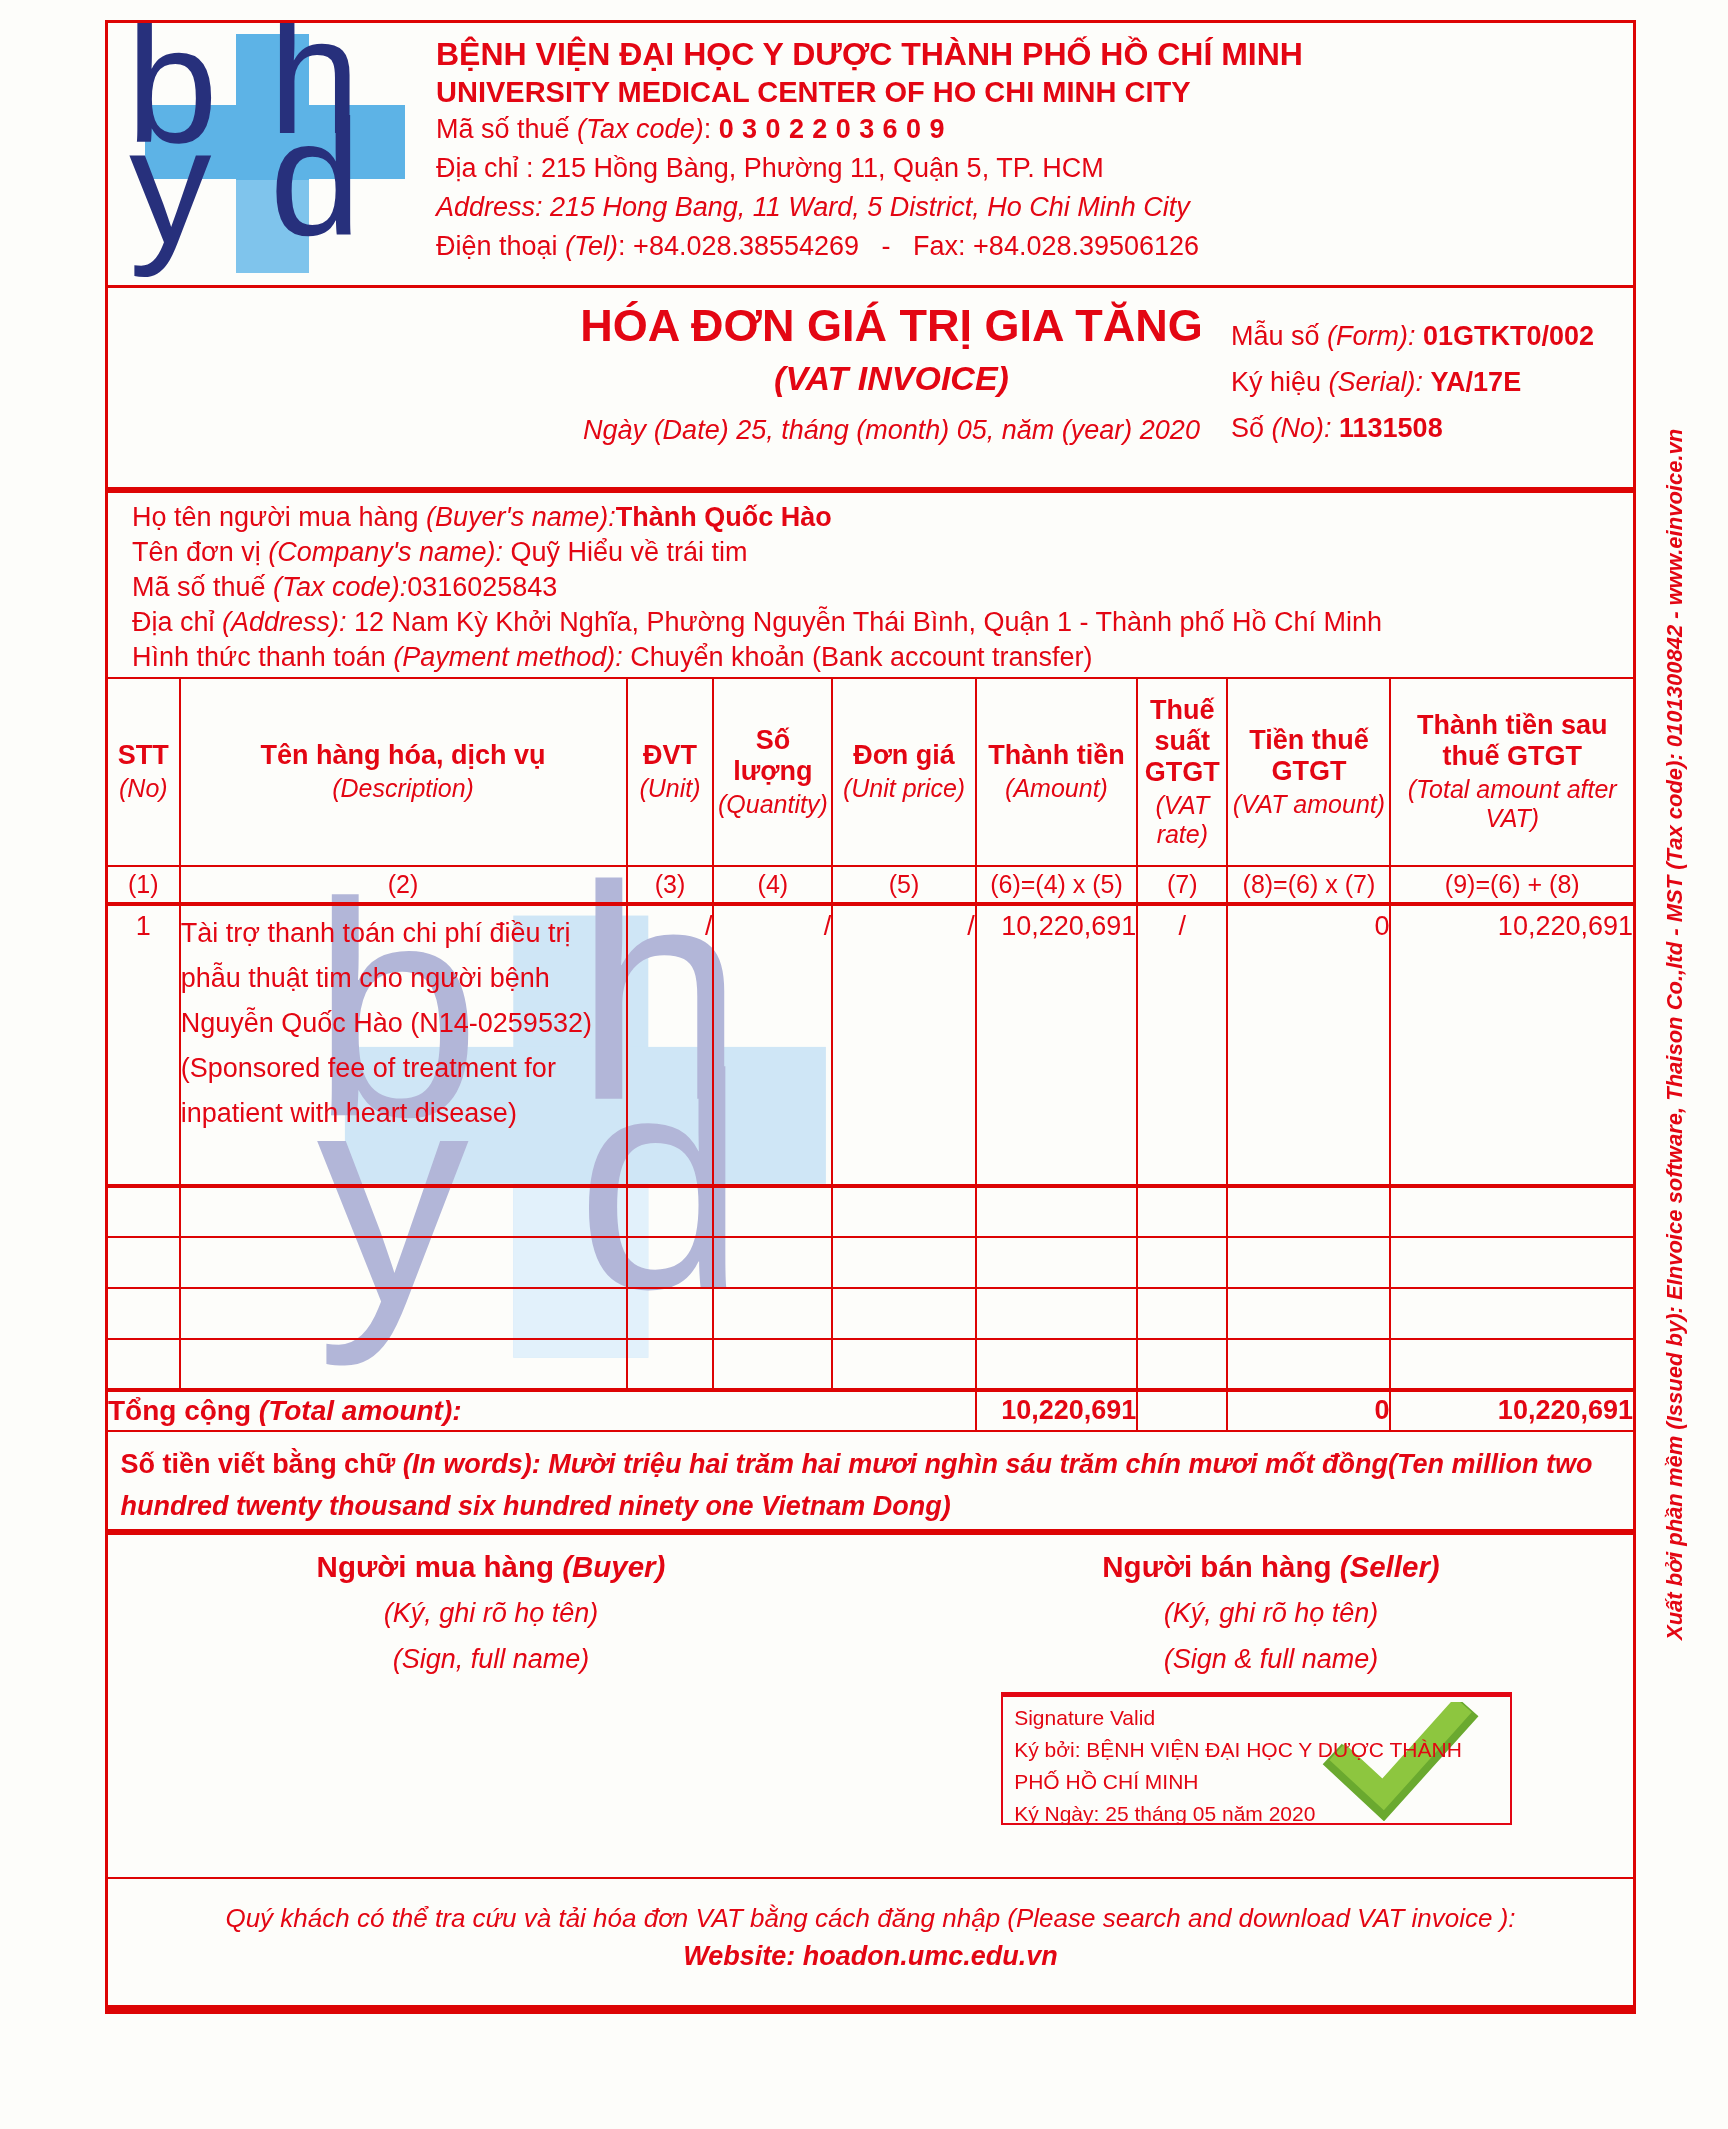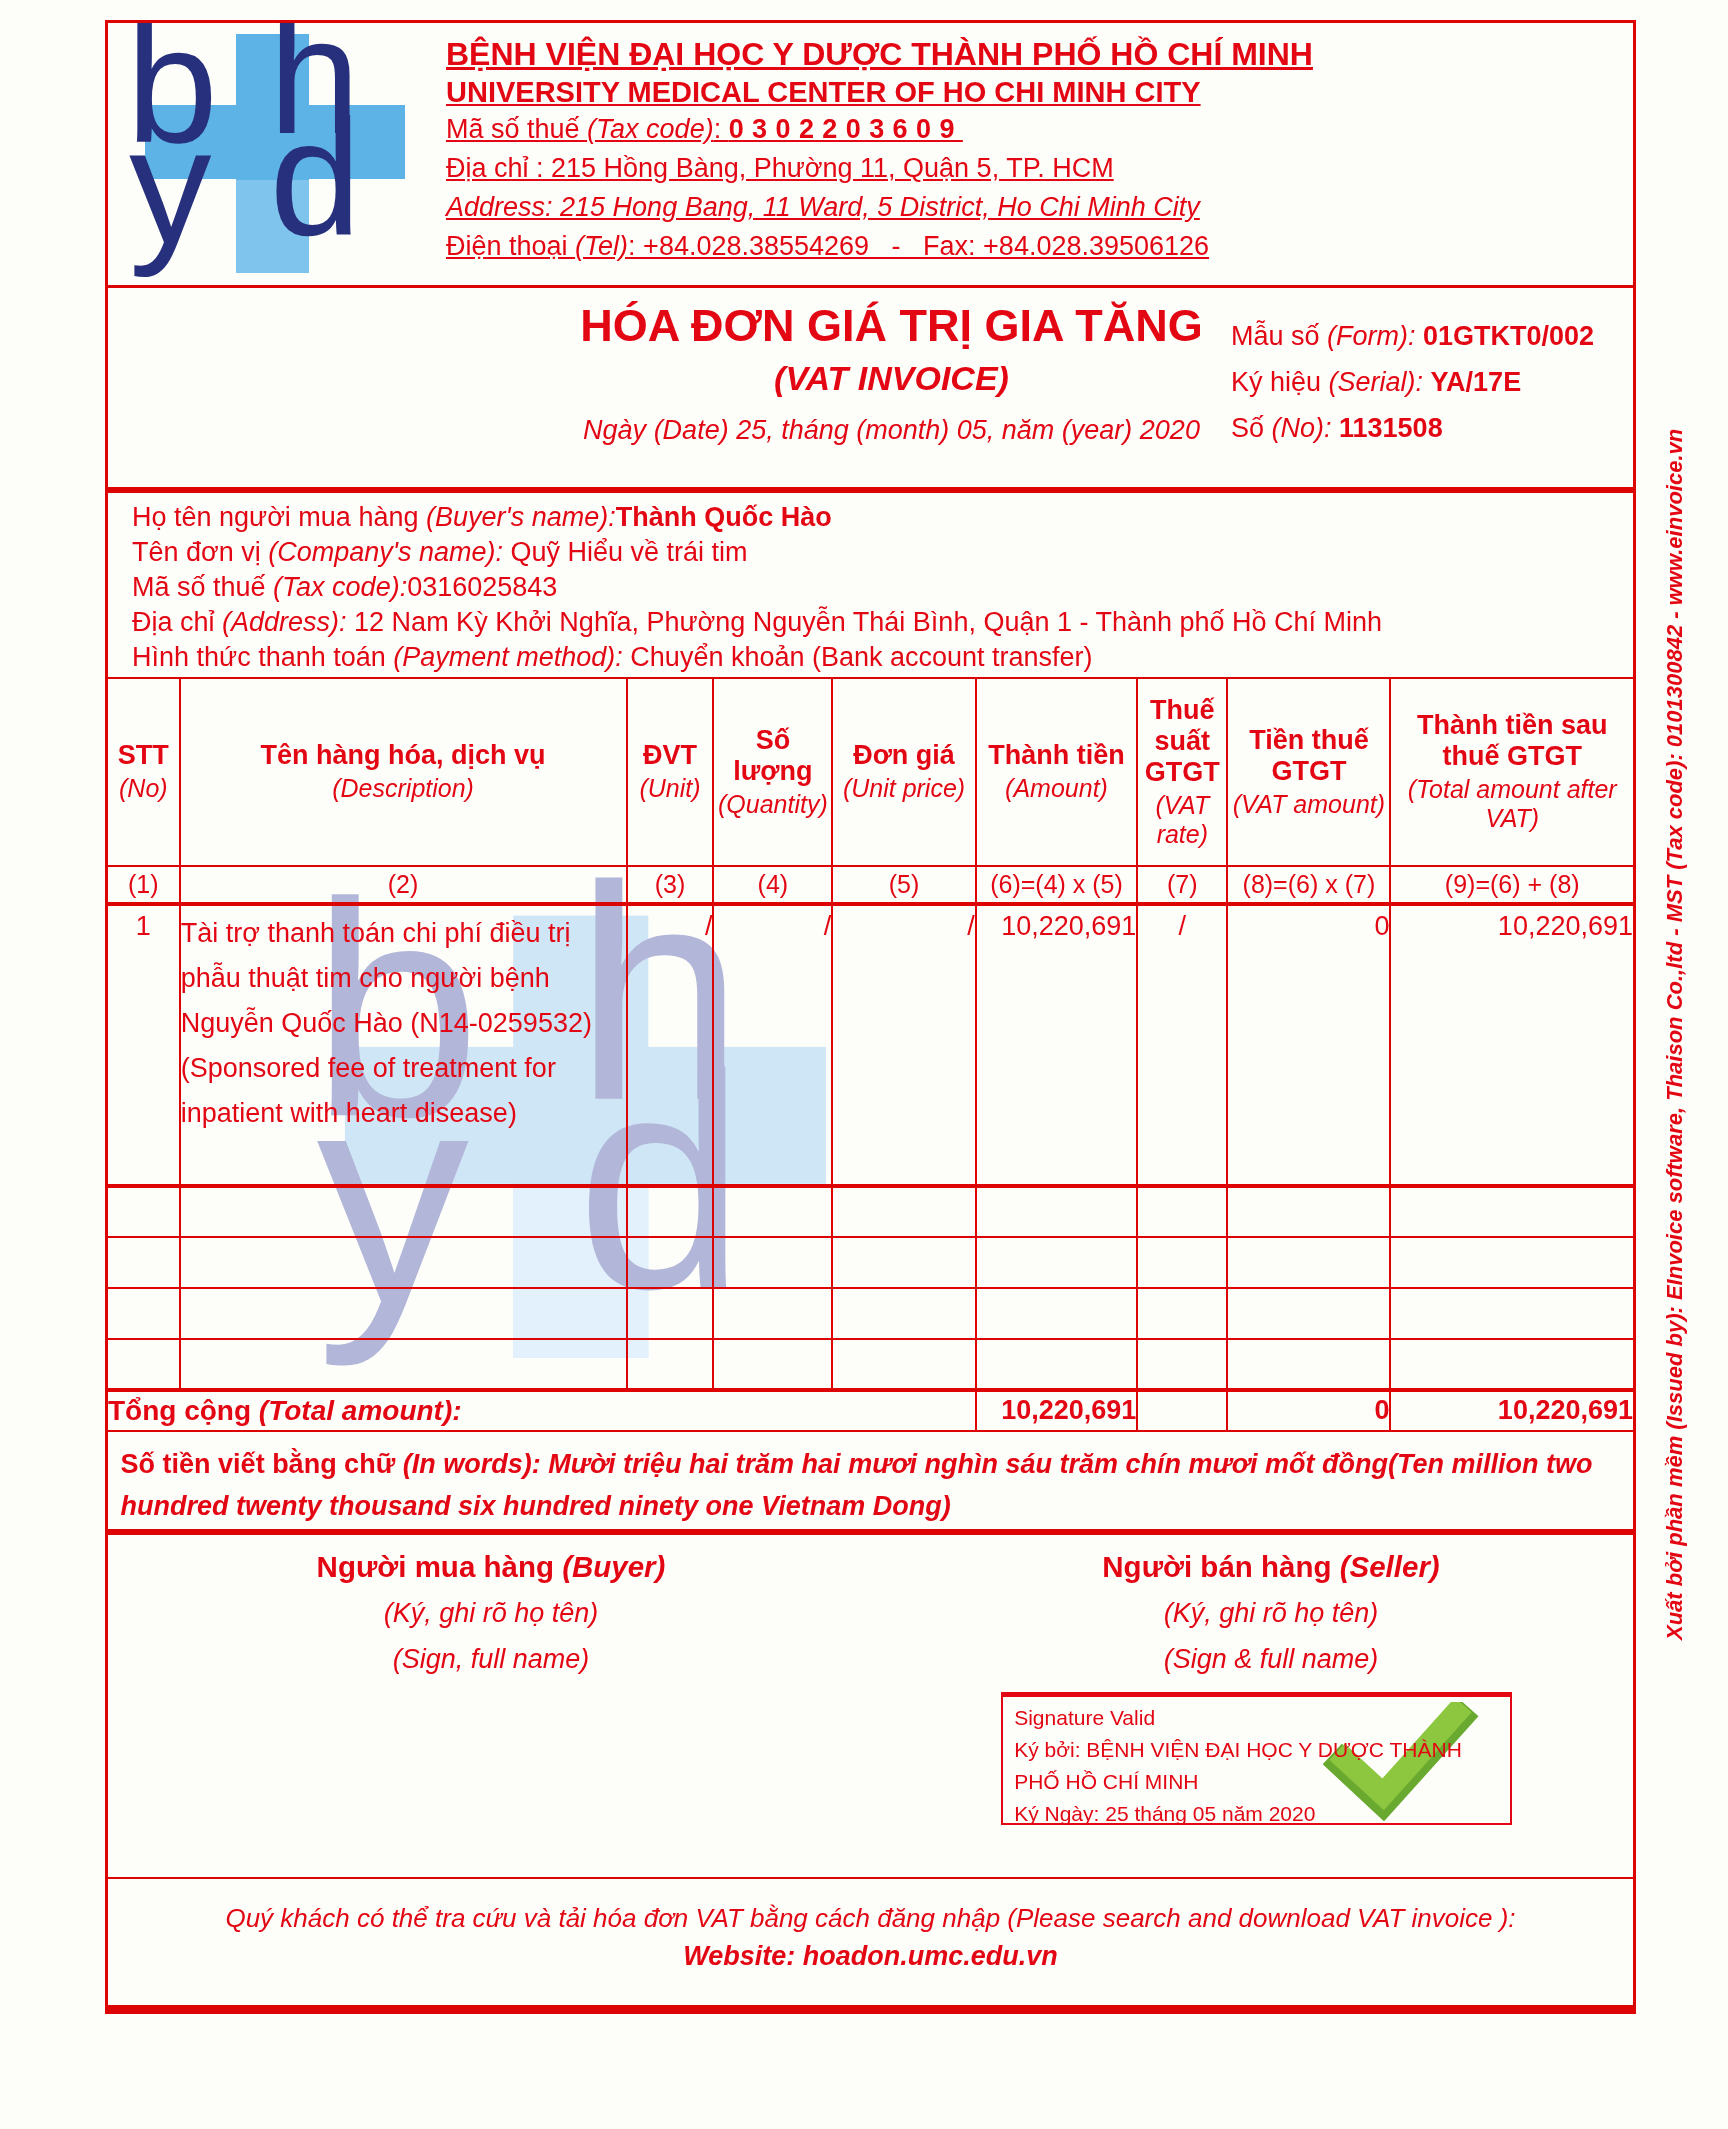--- a/index.html
+++ b/index.html
@@ -31,21 +31,21 @@
   .watermark { left: 211px; top: 887px; transform: scale(1.85); transform-origin: 0 0; z-index: 0; }
   .watermark .bar-v, .watermark .bar-h { background: #cfe6f6; }
   .watermark .bar-l { background: #e2f1fb; }
   .watermark .lt { color: #b2b6d8; }
 
   .sec { position: relative; z-index: 2; }
 
   
   .sec-header { height: 265px; border-bottom: 3.5px solid #dd0404; }
   .logo-main { left: 22.5px; top: 8.4px; }
-  .header-info { position: absolute; left: 338px; top: 11.2px; font-size: 27px; line-height: 39px; white-space: nowrap; text-decoration: underline; }
+  .header-info { position: absolute; left: 328px; top: 11.2px; font-size: 27px; line-height: 39px; white-space: nowrap; }
   .hosp-vi { font-size: 32px; font-weight: bold; line-height: 41px; }
   .hosp-en { font-size: 29px; font-weight: bold; line-height: 35px; }
   .digits { font-weight: bold; letter-spacing: 8.4px; }
 
   
   .sec-title { height: 205px; border-bottom: 6.3px solid #dd0404; text-align: center; padding-left: 42px; }
   .title-main { padding-top: 12.6px; font-size: 45px; font-weight: bold; }
   .title-sub  { margin-top: 7px; font-size: 34px; font-weight: bold; font-style: italic; }
   .title-date { margin-top: 17px; font-size: 27px; font-style: italic; }
   .title-meta { position: absolute; left: 1123px; top: 25px; text-align: left; font-size: 27px; line-height: 46px; white-space: nowrap; }

